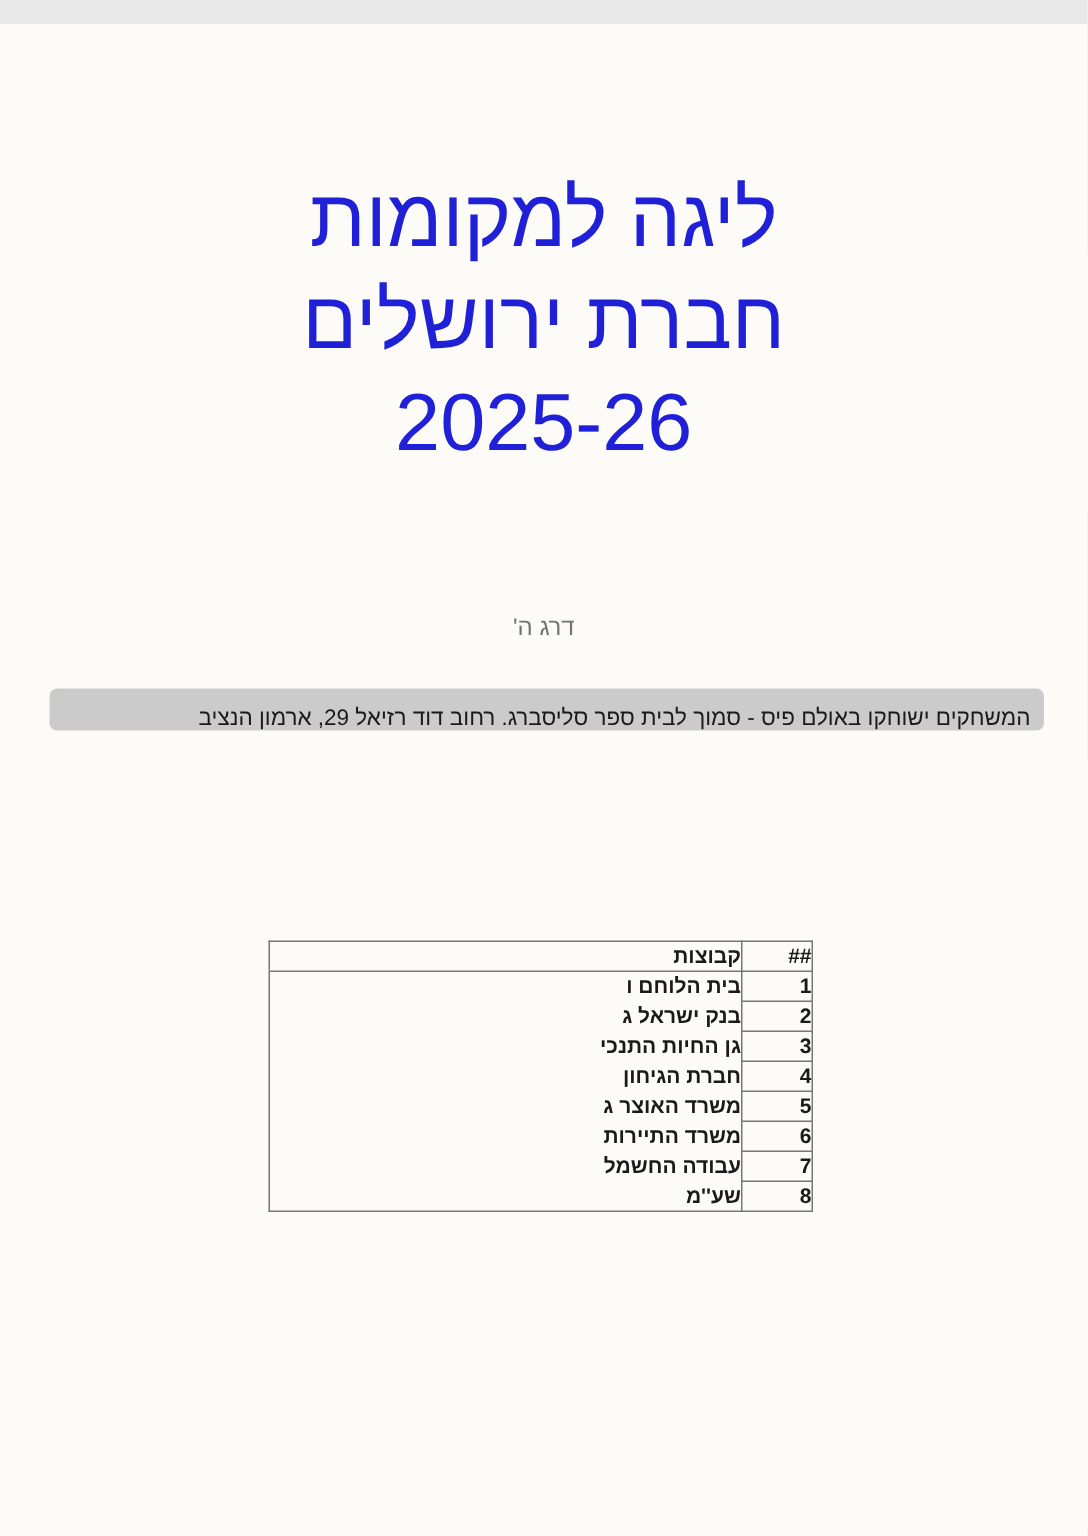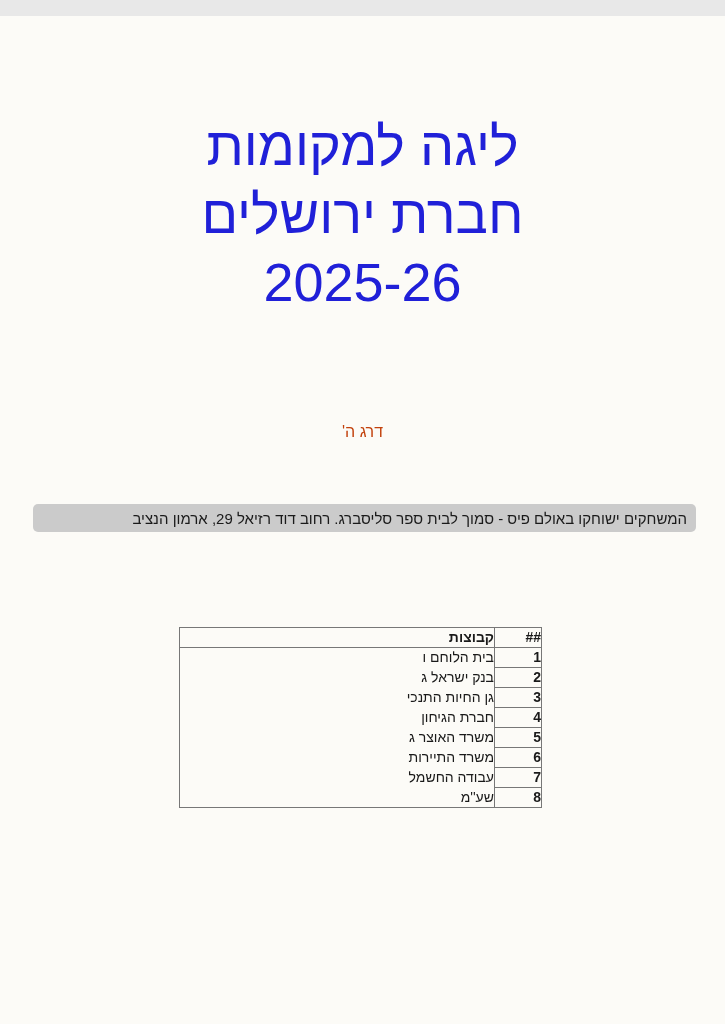--- a/index.html
+++ b/index.html
@@ -27,40 +27,40 @@
     width: 100%;
     text-align: center;
     color: var(--title-color);
     font-size: 54px;
     line-height: 68px;
     font-weight: 400;
     direction: rtl;
   }
   .subtitle {
     position: absolute;
-    top: 406px;
+    top: 393px;
     left: 0;
     width: 100%;
     text-align: center;
     font-size: 16px;
     line-height: 20px;
-    color: #c2410c;
+    color: #737373;
     direction: rtl;
   }
   .notice {
     position: absolute;
-    top: 488px;
+    top: 443px;
     left: 33px;
     width: 663px;
     height: 28px;
     background: var(--notice-bg);
     border-radius: 5px;
     direction: rtl;
     display: flex;
-    align-items: center;
+    align-items: flex-end;
     padding: 0 9px;
     font-size: 15px;
     color: #1a1a1a;
     white-space: nowrap;
   }
   .league-table {
     position: absolute;
     top: 611px;
     left: 179px;
     width: 362px;
@@ -76,21 +76,21 @@
     height: 19px;
     padding: 0;
     text-align: right;
     vertical-align: middle;
     line-height: 19px;
     white-space: nowrap;
     overflow: hidden;
   }
   .league-table th { font-weight: 700; border-bottom: 1px solid var(--table-border); }
   .league-table th.num, .league-table td.num { border: 1px solid var(--table-border); font-weight: 700; }
-  .league-table td.team { border: none; font-weight: 400; }
+  .league-table td.team { border: none; font-weight: 700; }
   .col-num { width: 47px; }
   .col-team { width: 315px; }
 </style>
 </head>
 <body>
 
 <div class="page">
 
   <div class="title">
     <div>ליגה למקומות</div>

